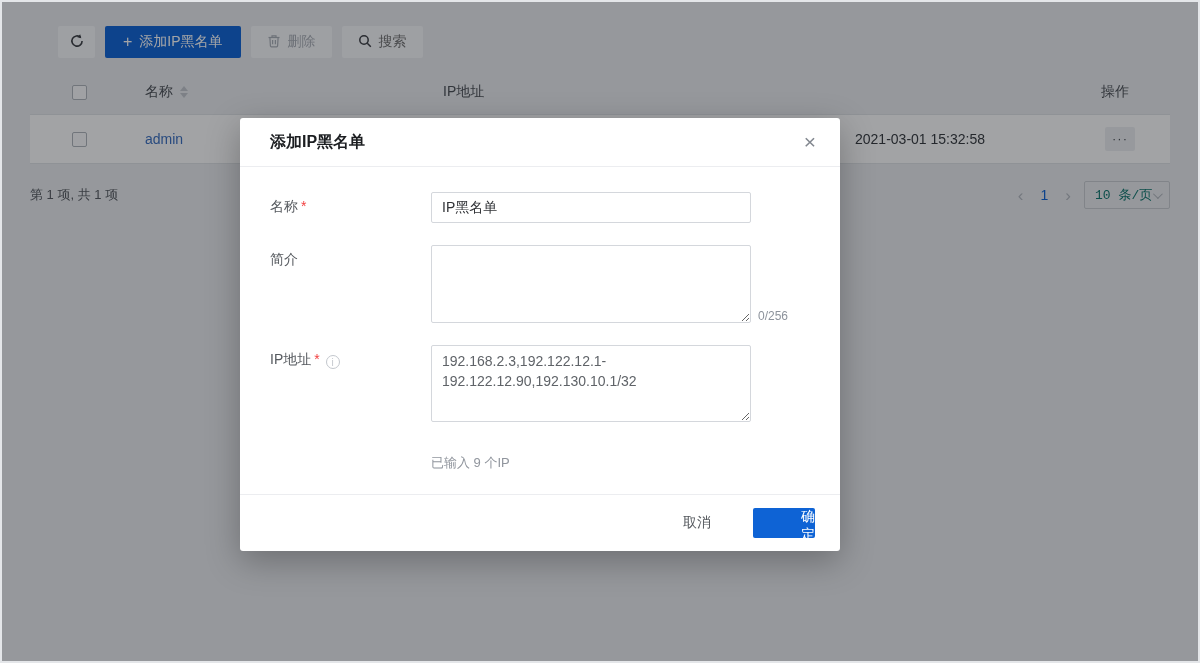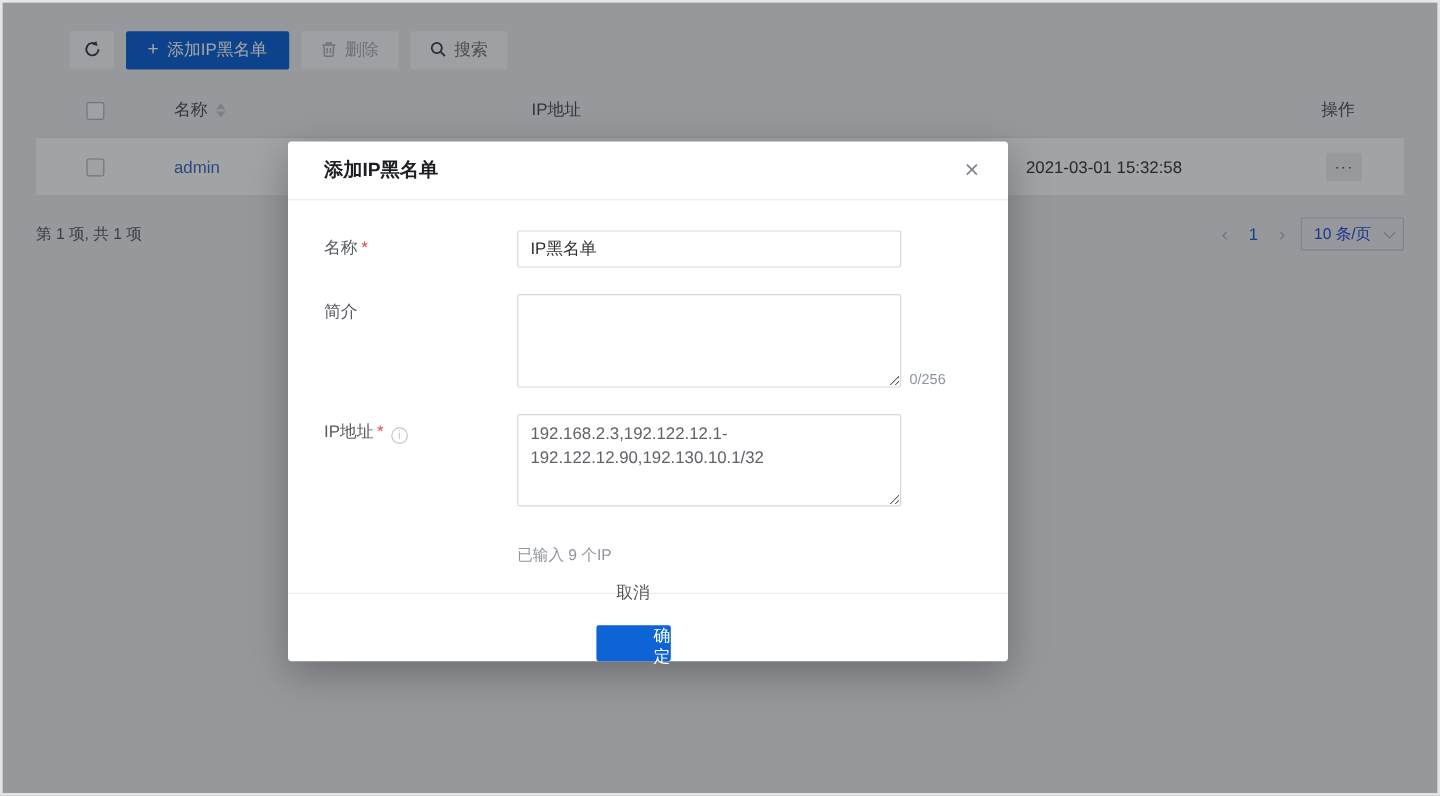--- a/index.html
+++ b/index.html
@@ -47,21 +47,21 @@
   }
 
   .pager-row { position:absolute; top:181px; left:30px; width:1140px; display:flex; justify-content:space-between; align-items:center; }
   .summary { font-size:13px; color:#55595f; }
   .pager { display:flex; align-items:center; gap:9px; }
   .pg-arrow { font-size:17px; color:#b3b8bf; padding:0 4px; cursor:pointer; line-height:1; }
   .pg-num { color:#0e63d5; font-size:14px; padding:0 4px; cursor:pointer; }
   .page-size {
     width:86px; height:28px; border:1px solid #c8ccd1; border-radius:2px;
     display:flex; align-items:center; justify-content:space-between;
-    padding:0 9px 0 10px; font-size:13px; color:#1d4ed8; cursor:pointer; background:transparent;
+    padding:0 9px 0 10px; font-size:13px; color:#0f766e; cursor:pointer; background:transparent;font-family:Liberation Mono, monospace;
   }
   .chev { width:7px; height:7px; border-right:1.5px solid #b0b5bb; border-bottom:1.5px solid #b0b5bb; transform:rotate(45deg) translateY(-2px); }
 
   
   .overlay { position:absolute; inset:2px; background:rgba(13,16,20,0.38); z-index:10; }
   .modal {
     position:absolute; left:240px; top:118px; width:600px; height:433px;
     background:#fff; border-radius:3px; z-index:20;
     box-shadow:0 10px 34px rgba(0,0,0,0.28);
   }
@@ -89,21 +89,21 @@
     font-size:14px; color:#5f6368; font-family:inherit; line-height:1.45; outline:none; background:#fff;
   }
   .desc-ta { height:78px; }
   .ip-ta { height:77px; }
   .field-wrap { display:flex; }
   .counter { font-size:12px; color:#8d939c; align-self:flex-end; margin-left:7px; }
   .hint { margin-left:161px; margin-top:32px; font-size:13px; color:#90959d; }
   .modal-footer {
     position:absolute; left:0; right:0; bottom:0; height:57px;
     border-top:1px solid #ecedf0; display:flex; align-items:center; justify-content:flex-end;
-    gap:12px; padding-right:25px;flex-direction:column;
+    gap:28px; padding-right:25px;
   }
   .btn-cancel { background:none; border:none; font-size:14px; color:#53575c; padding:6px 14px; cursor:pointer; font-family:inherit; }
   .btn-ok {
     width:62px; height:30px; background:#0e63d5; color:#fff; border:none; border-radius:2px;
     font-size:14px; cursor:pointer; font-family:inherit;padding-left:48px;
   }
 </style>
 </head>
 <body>
 

